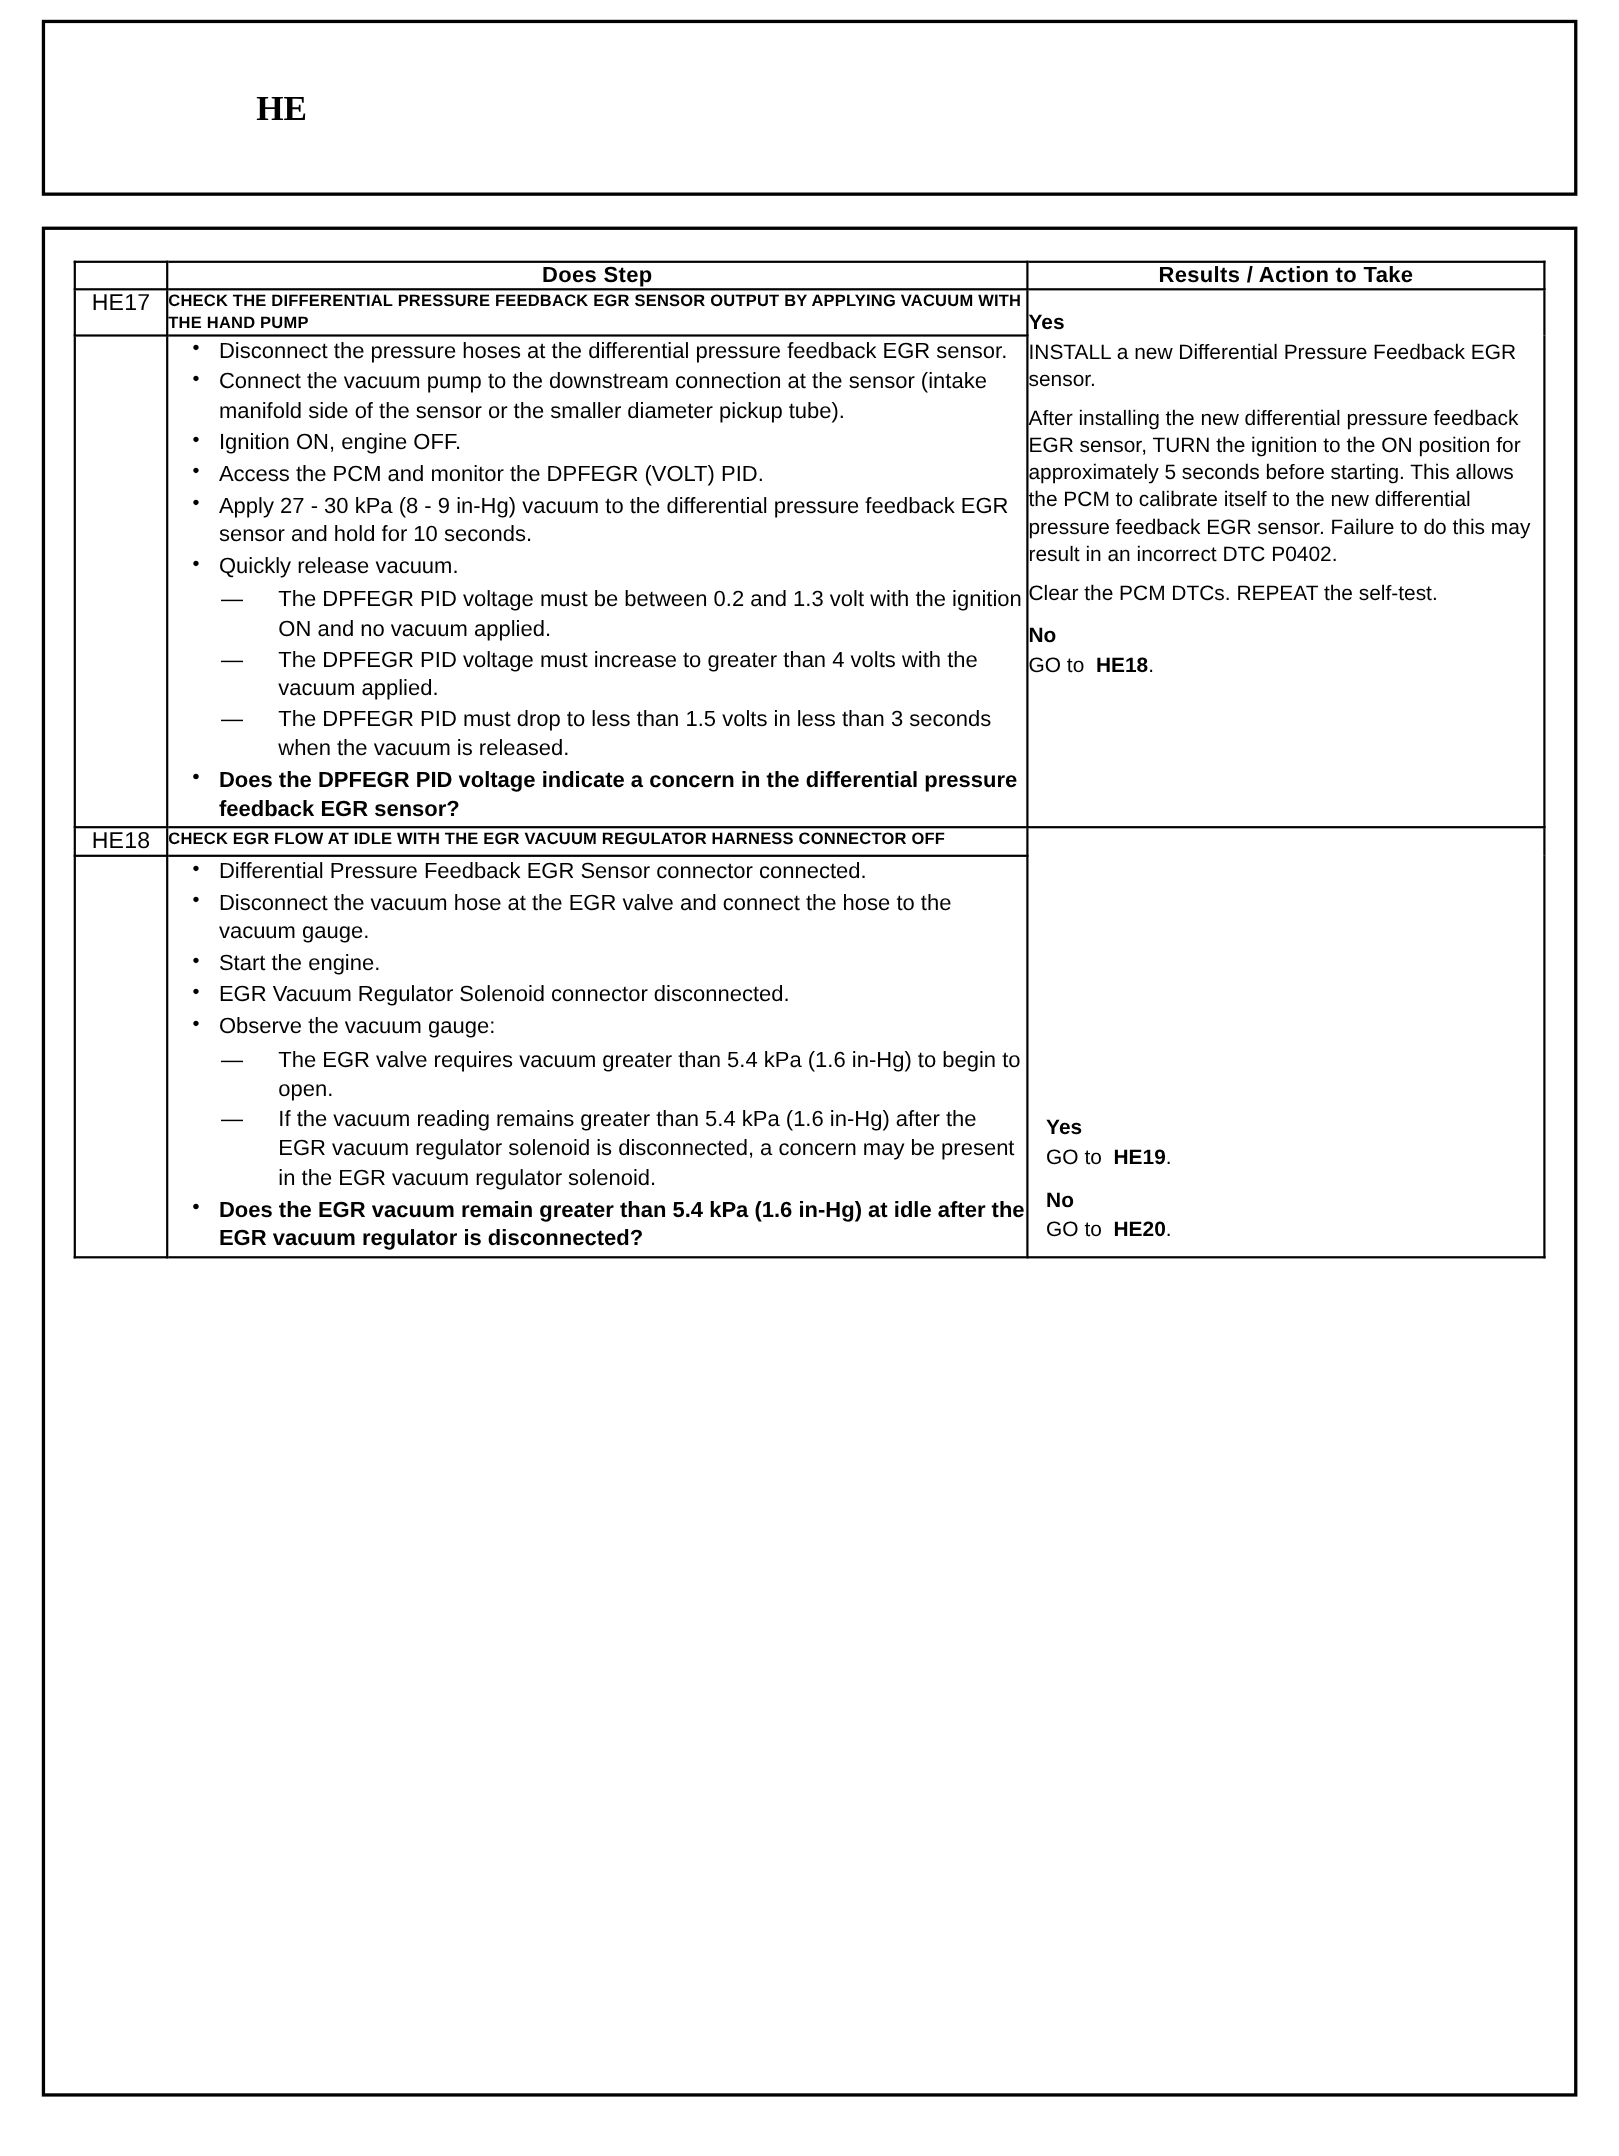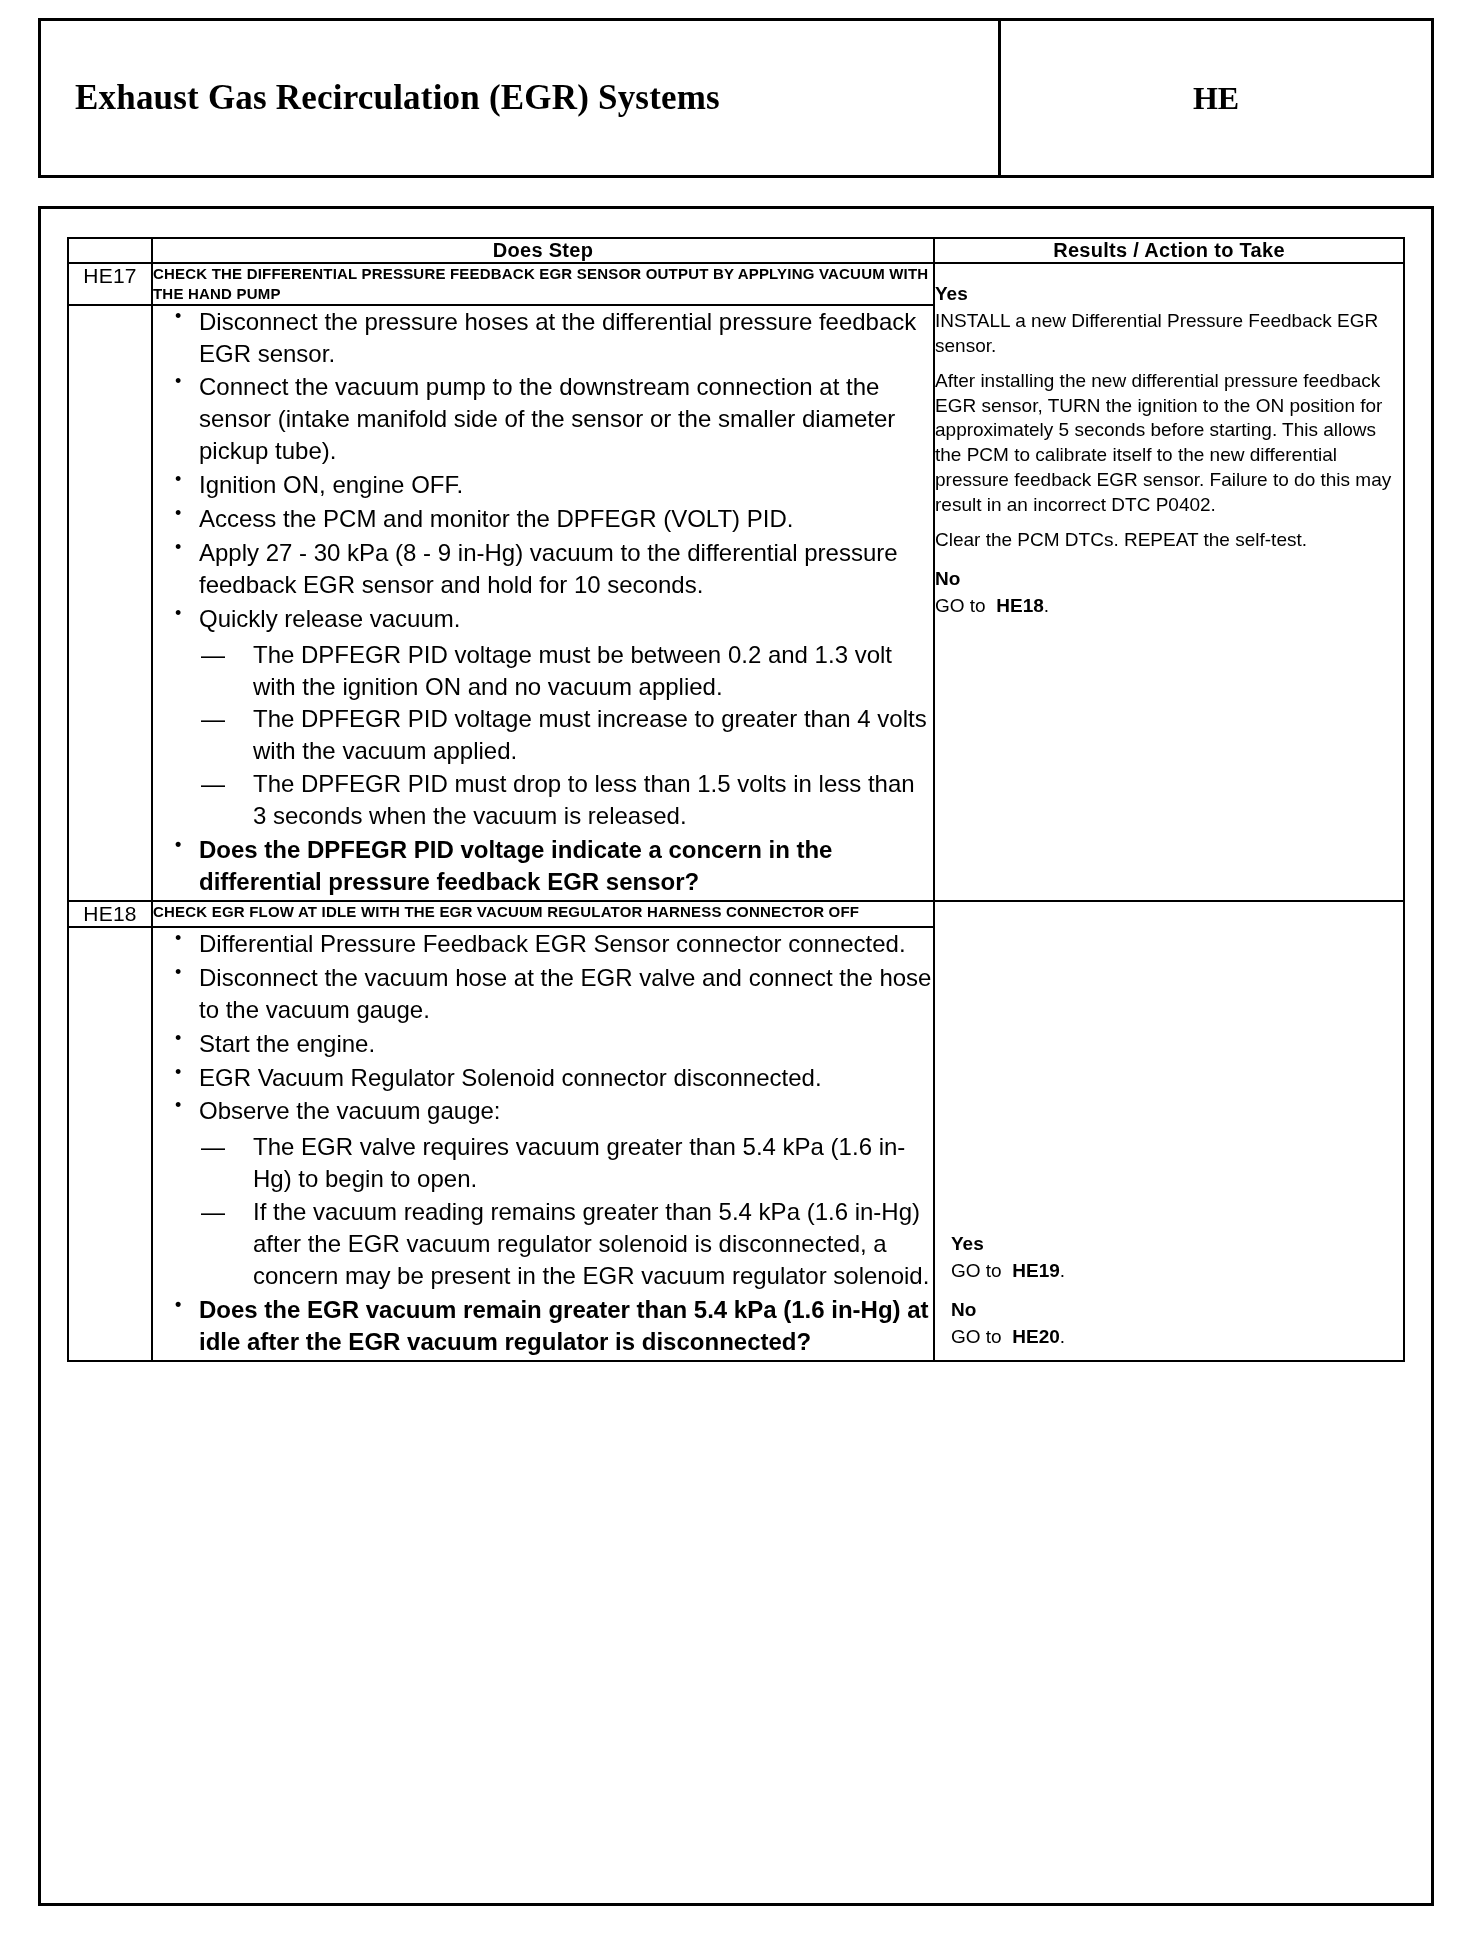--- a/index.html
+++ b/index.html
@@ -103,21 +103,21 @@
   }
   td.titlecell {
     font-weight: bold;
     font-size: 15px;
     line-height: 1.32;
     padding: 10px 10px 10px 12px;
     letter-spacing: 0.2px;
   }
   td.bodycell {
     padding: 10px 12px 12px 12px;
-    font-size: 24px;
+    font-size: 20px;
     line-height: 1.33;
   }
   td.rescell {
     padding: 0 10px 10px 16px;
     font-size: 19px;
     line-height: 1.31;
   }
 
   
   ul.b {
@@ -167,23 +167,20 @@
   }
   .res-p.tight { margin-top: 2px; }
   .goto b { font-weight: bold; }
 </style>
 </head>
 <body>
 
 <div class="page">
 
   <div class="header-box">
-    <div class="header-title-cell">
-      <div class="header-title">Exhaust Gas Recirculation (EGR) Systems</div>
-    </div>
     <div class="header-code-cell">
       <div class="header-code">HE</div>
     </div>
   </div>
 
   <div class="body-frame">
 
     <table class="steps">
       <colgroup>
         <col class="col-id">

